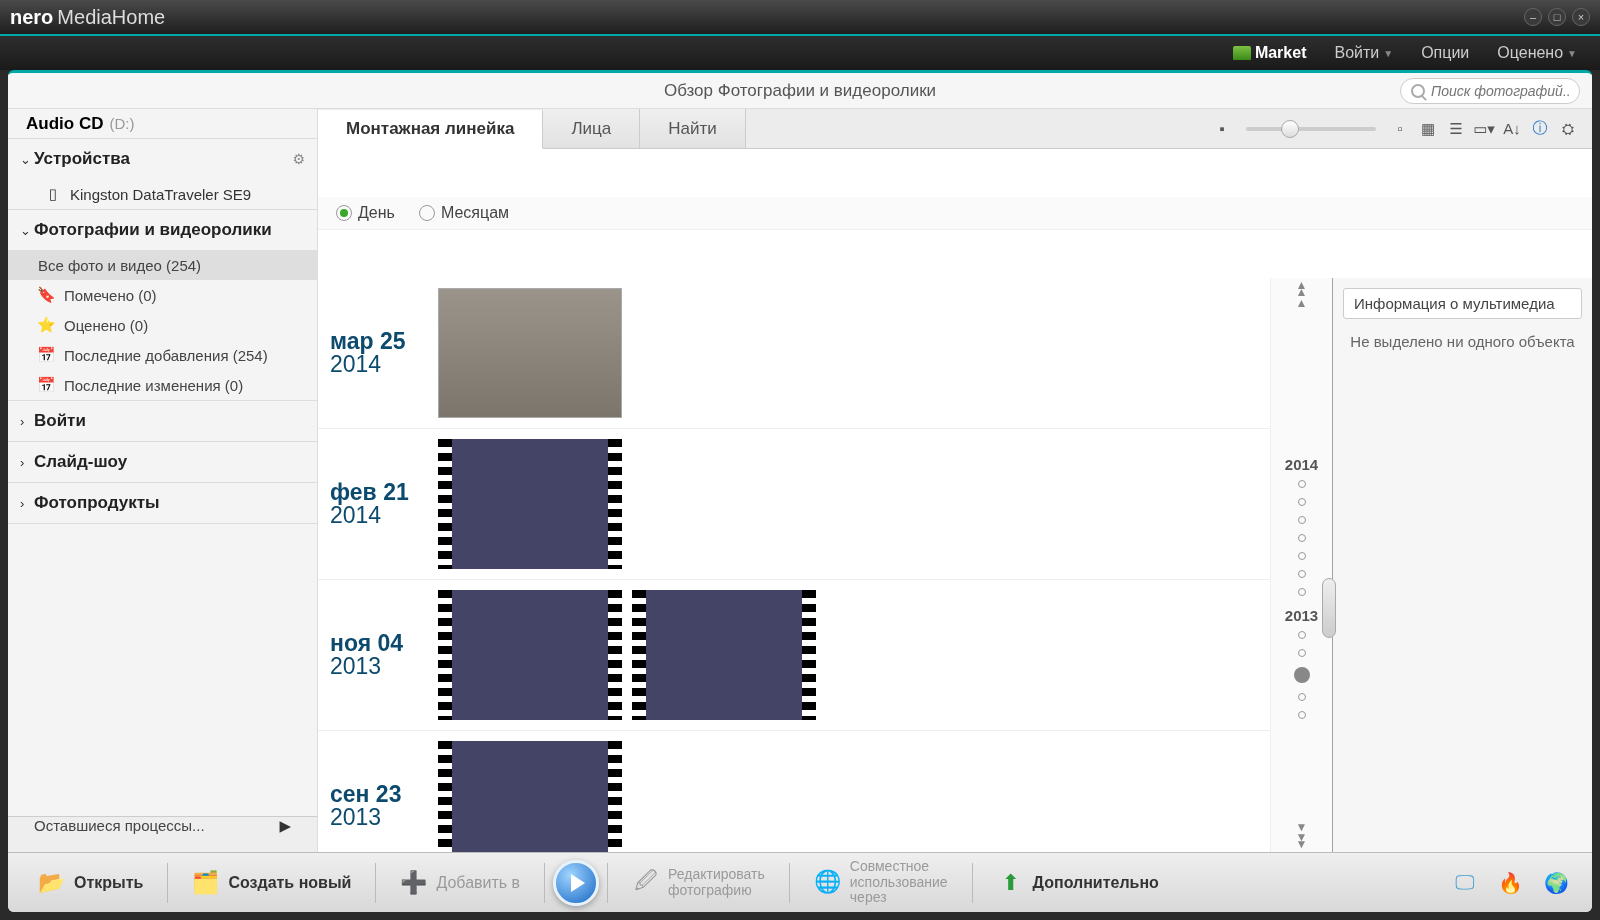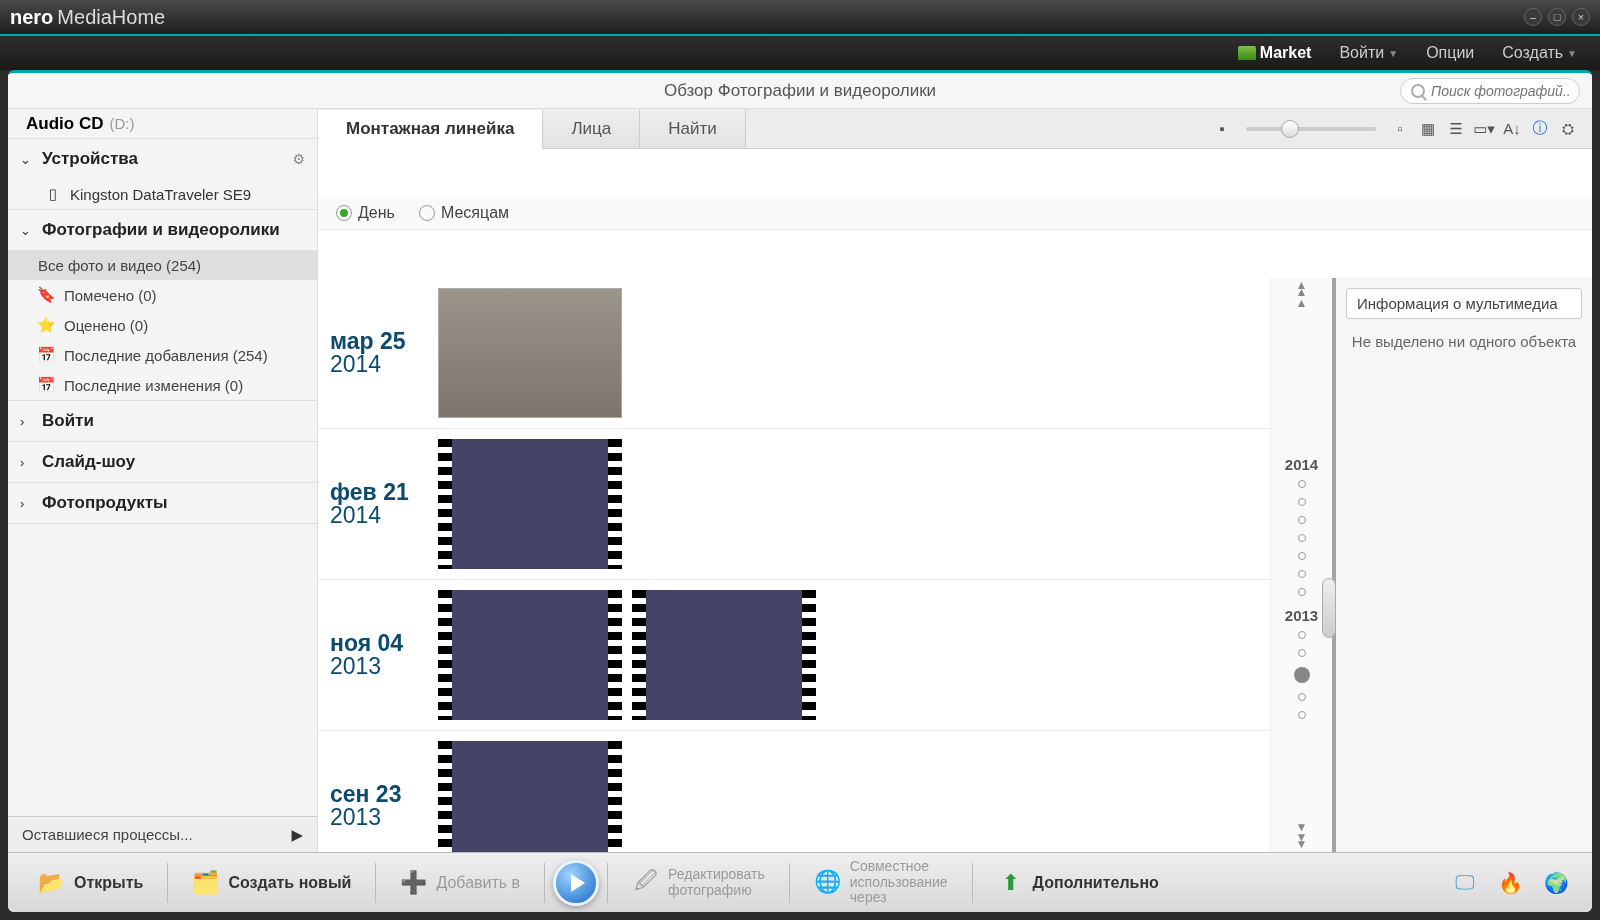--- a/index.html
+++ b/index.html
@@ -30,29 +30,29 @@
 
 .body { flex:1; display:flex; overflow:hidden; }
 
 
 .sidebar { width:310px; background:#f4f4f4; border-right:1px solid #ddd; display:flex; flex-direction:column; }
 .sb-top { height:30px; border-bottom:1px solid #ddd; display:flex; align-items:center; padding:0 18px; font-size:17px; }
 .sb-top span:first-child { font-weight:bold; }
 .sb-top .dim { color:#999; font-weight:normal; margin-left:6px; font-size:15px; }
 .sb-section { border-bottom:1px solid #ddd; }
 .sb-hdr { height:40px; display:flex; align-items:center; padding:0 12px; cursor:pointer; background:#f4f4f4; }
-.sb-hdr b { margin-left:8px; font-size:17px; color:#222; }
+.sb-hdr b { font-size:17px; color:#222; }
 .chev { font-size:13px; color:#333; width:14px; }
 .gear { margin-left:auto; color:#888; font-size:14px; }
 .sb-item { height:30px; display:flex; align-items:center; padding-left:36px; font-size:15px; color:#333; cursor:pointer; }
 .sb-item .ic { width:18px; height:18px; margin-right:8px; display:flex; align-items:center; justify-content:center; font-size:15px; }
 .sb-item.sel { background:#dedede; }
 .sb-item.sub { padding-left:30px; color:#444; }
 .sb-fill { flex:1; }
-.sb-foot { height:36px; border-top:1px solid #ccc; display:flex; align-items:center; padding:0 14px; font-size:15px; color:#444; background:#eee; }
+.sb-foot { height:36px; border-top:1px solid #ccc; display:flex; padding:0 26px; font-size:15px; color:#444; background:#eee; }
 .sb-foot .tri { margin-left:auto; color:#333; }
 
 
 .main { flex:1; display:flex; flex-direction:column; overflow:hidden;gap:48px; }
 .tabrow { height:40px; background:#ececec; border-bottom:1px solid #ccc; display:flex; align-items:stretch; }
 .tab { padding:0 28px; display:flex; align-items:center; font-size:17px; color:#555; border-right:1px solid #ccc; cursor:pointer; background:linear-gradient(#efefef,#e2e2e2); }
 .tab.active { background:#fff; font-weight:bold; color:#333; border-bottom:1px solid #fff; position:relative; top:1px; }
 .tabtools { margin-left:auto; display:flex; align-items:center; gap:8px; padding-right:14px; }
 .tslider { width:130px; height:4px; background:#ccc; border-radius:2px; position:relative; margin:0 6px; }
 .tslider .knob { position:absolute; left:35px; top:-7px; width:18px; height:18px; background:linear-gradient(#fff,#ddd); border:1px solid #aaa; border-radius:50%; }
@@ -85,21 +85,21 @@
 
 .timeline { width:62px; background:#fafafa; border-left:1px solid #eee; display:flex; flex-direction:column; align-items:center; padding:4px 0; font-size:15px; color:#555; position:relative; }
 .tl-arrow { font-size:12px; color:#888; cursor:pointer; }
 .tl-double { line-height:0.6; }
 .tl-year { font-weight:bold; margin:6px 0 2px; }
 .tl-dot { width:8px; height:8px; border:1px solid #999; border-radius:50%; margin:5px 0; }
 .tl-dot.big { width:16px; height:16px; background:#888; border:none; }
 .tl-handle { position:absolute; right:-4px; top:300px; width:14px; height:60px; background:linear-gradient(#eee,#ccc); border:1px solid #aaa; border-radius:7px; }
 
 
-.info { width:260px; background:#f6f6f6; border-left:4px solid #a3a3a3; padding:10px; font-size:15px; color:#444; }
+.info { width:260px; background:#f6f6f6; border-left:1px solid #a3a3a3; padding:10px; font-size:15px; color:#444; }
 .info-hdr { background:#fff; border:1px solid #ccc; border-radius:3px; padding:6px 10px; margin-bottom:14px; }
 .info-body { text-align:center; color:#666; }
 
 
 .bottom { height:60px; background:linear-gradient(#efefef,#d8d8d8); border-top:1px solid #bbb; display:flex; align-items:center; padding:0 14px; gap:4px; }
 .bbtn { display:flex; align-items:center; gap:8px; padding:6px 16px; font-size:16px; color:#333; cursor:pointer; border-radius:4px; }
 .bbtn.dis { color:#9a9a9a; }
 .bbtn .bi { width:28px; height:28px; display:flex; align-items:center; justify-content:center; font-size:22px; }
 .sep { width:1px; height:40px; background:#bbb; margin:0 4px; }
 .play { width:46px; height:46px; border-radius:50%; background:radial-gradient(circle at 35% 30%,#9fd4ff,#1767c4); border:3px solid #e8f2fb; display:flex; align-items:center; justify-content:center; box-shadow:0 2px 6px rgba(0,0,0,0.3); cursor:pointer; }
@@ -130,21 +130,21 @@
     <span>Market</span>
   </div>
   <div class="mitem">
       <span>Войти</span>
       <span class="caret">▼</span>
     </div>
   <div class="mitem">
       <span>Опции</span>
     </div>
   <div class="mitem">
-      <span>Создать</span>
+      <span>Оценено</span>
       <span class="caret">▼</span>
     </div>
 </div>
 
 <div class="win">
   <div class="header">
     <div class="hdr-title">Обзор Фотографии и видеоролики</div>
     <div class="search">
       <span class="search-icon"></span>
       <input placeholder="Поиск фотографий..." style="">

